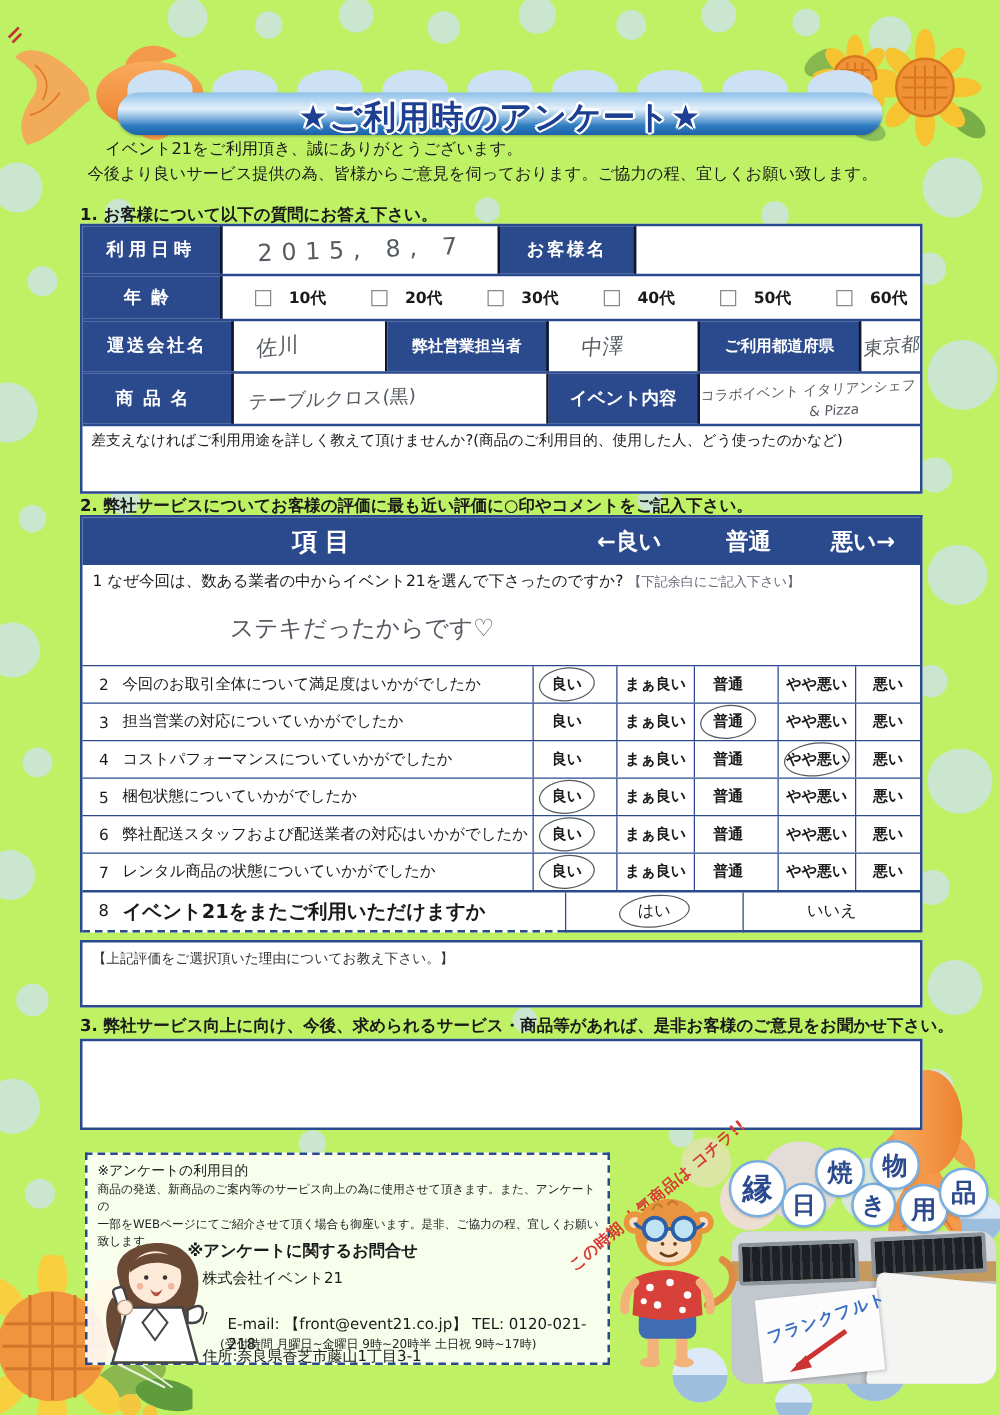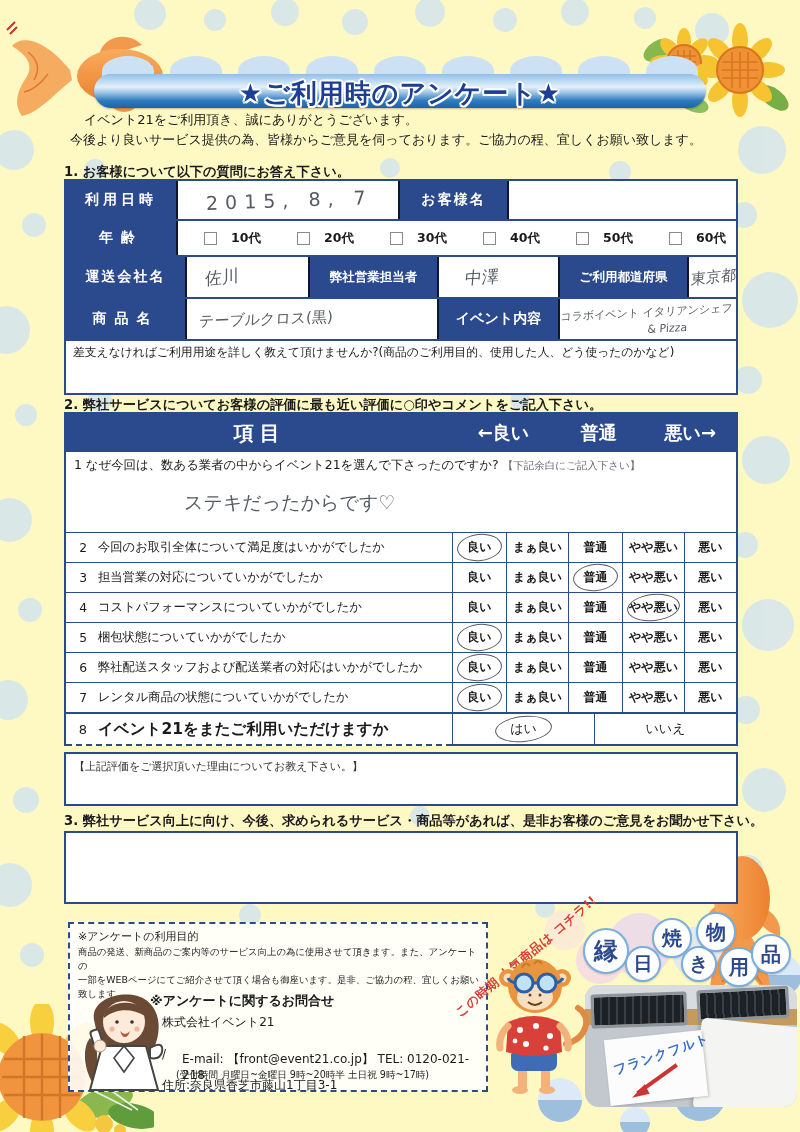--- a/index.html
+++ b/index.html
@@ -1,16 +1,16 @@
 <!DOCTYPE html>
 <html><head>
 <meta charset="utf-8">
 <style>
   html,body{margin:0;padding:0;}
-  .page{position:relative;width:800px;height:1132px;background:#fef9c3;overflow:hidden;
+  .page{position:relative;width:800px;height:1132px;background:#bef264;overflow:hidden;
         font-family:"DejaVu Sans","Liberation Sans",sans-serif;color:#1a1a1a;}
   .page *{box-sizing:border-box;}
   .dots{position:absolute;left:0;top:0;z-index:0;}
   .deco{position:absolute;z-index:1;} .z3{z-index:3;} .z4{z-index:4;}
 
   
   .banner-wrap{position:absolute;left:94px;top:56px;width:612px;height:52px;z-index:2;}
   .scallops{position:absolute;top:0;left:8px;width:596px;height:30px;display:flex;gap:16px;}
   .scallops i{flex:1;background:#cde1f4;border-radius:50% 50% 0 0;}
   .banner-bar{position:absolute;top:18px;left:0;width:612px;height:34px;border-radius:17px;
@@ -61,21 +61,21 @@
   .t2head .nm{width:92px;text-align:center;font-size:18px;font-weight:bold;}
   .t2head .bd{width:92px;text-align:center;font-size:18px;font-weight:bold;}
   .q1row{height:80px;padding:5px 8px;font-size:12.4px;}
   .q1row .note{font-size:10.5px;color:#667;}
   .q1ans{margin:16px 0 0 110px;}
   .qrow{display:flex;height:30px;border-top:1.6px solid #2b4a8e;align-items:stretch;}
   .qtext{flex:1;display:flex;align-items:center;padding-left:9px;font-size:12.3px;gap:11px;}
   .qnum{width:12px;text-align:right;flex:0 0 auto;}
   .opt{border-left:1.6px solid #2b4a8e;display:flex;align-items:center;justify-content:center;
        font-size:12px;font-weight:bold;position:relative;}
-  .o54{width:54px;} .o62{width:62px;} .o52{width:52px;}
+  .o54{width:54px;} .o62{width:62px;margin-left:13px;} .o52{width:52px;}
   .opt.sel::before{content:"";position:absolute;left:4px;right:4px;top:1px;bottom:1px;
        border:1.7px solid #555a60;border-radius:50%;transform:rotate(-6deg);}
   .q8row{display:flex;height:34px;border-top:2px solid #2b4a8e;}
   .q8text{flex:1;display:flex;align-items:center;gap:11px;padding-left:9px;font-size:15.5px;font-weight:bold;
        border-bottom:2px dashed #2b4a8e;}
   .q8text .qnum{font-size:13px;font-weight:normal;}
   .q8opts{display:flex;}
   .q8opts .opt{width:142px;font-weight:normal;font-size:13px;border-bottom:2px solid #2b4a8e;}
   .q8opts .opt.sel::before{left:42px;right:42px;top:2px;bottom:2px;}
 

